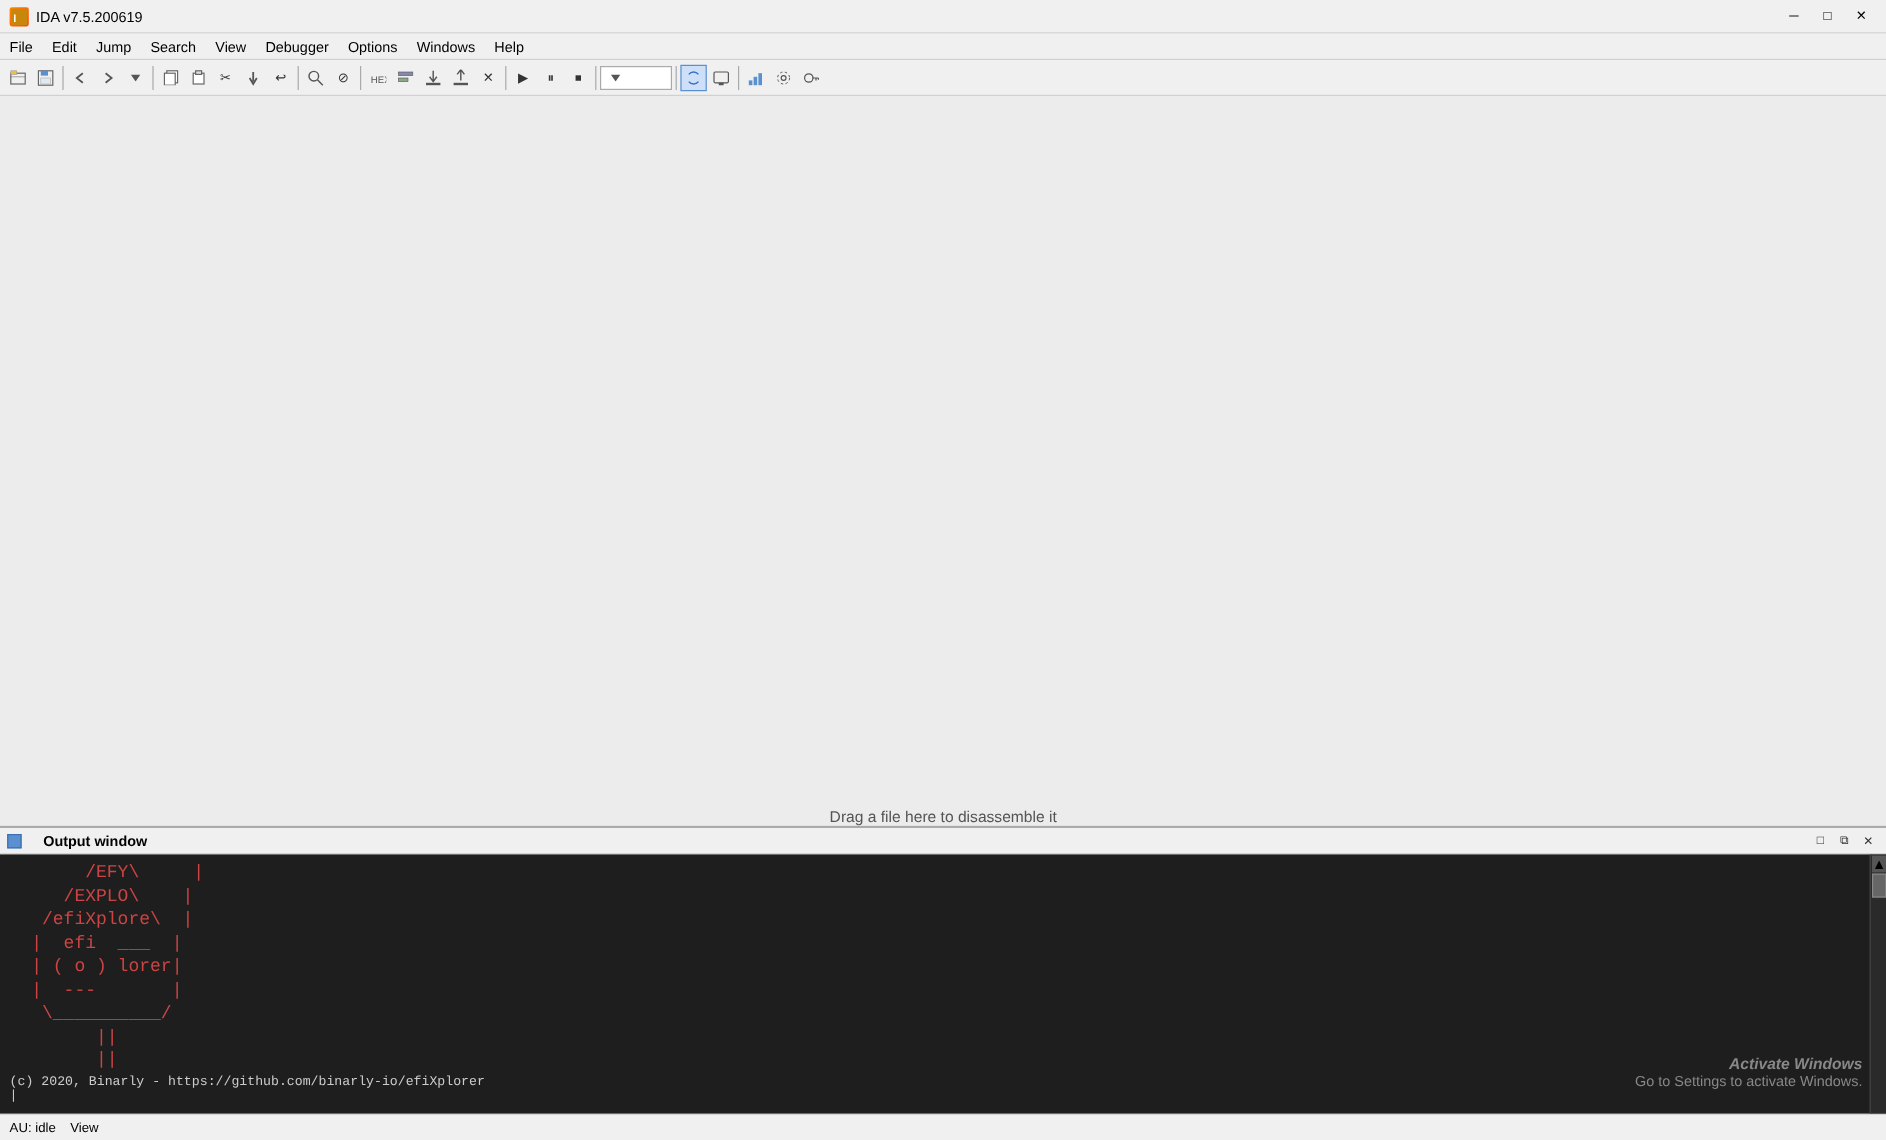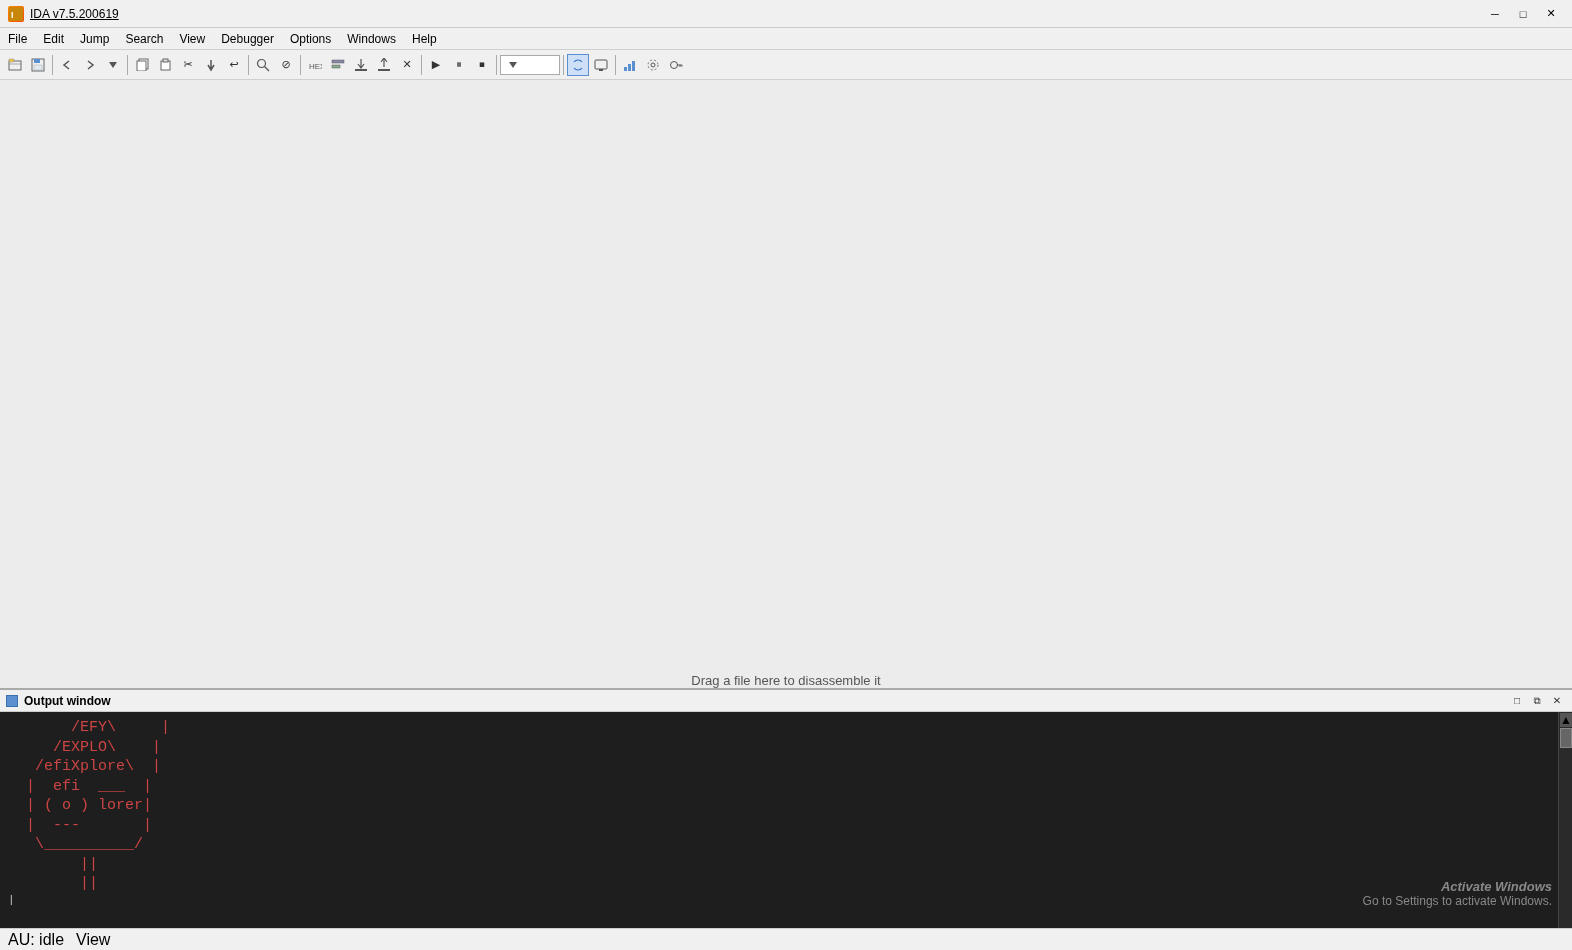--- a/index.html
+++ b/index.html
@@ -35,21 +35,20 @@
       background: linear-gradient(135deg, #ff8c00, #ff4500);
       border-radius: 2px;
       font-size: 10px;
       display: flex;
       align-items: center;
       justify-content: center;
     }
     .title-bar-text {
       font-size: 12px;
       color: #000;
-      text-decoration: underline;
     }
     .title-bar-controls {
       display: flex;
       gap: 2px;
     }
     .title-btn {
       width: 26px;
       height: 18px;
       display: flex;
       align-items: center;
@@ -151,21 +150,21 @@
       align-items: center;
       justify-content: space-between;
       background: #f0f0f0;
       border-bottom: 1px solid #ccc;
       padding: 2px 6px;
       height: 22px;
     }
     .output-header-left {
       display: flex;
       align-items: center;
-      gap: 6px;
+      gap: 18px;
     }
     .output-icon {
       width: 12px;
       height: 12px;
       background: #5a8fd0;
       border: 1px solid #3a6fb0;
     }
     .output-title {
       font-size: 12px;
       font-weight: bold;
@@ -251,21 +250,21 @@
     .status-bar {
       display: flex;
       align-items: center;
       background: #f0f0f0;
       border-top: 1px solid #ccc;
       padding: 2px 8px;
       height: 22px;
       gap: 12px;
     }
     .status-item {
-      font-size: 16px;
+      font-size: 11px;
       color: #000;
     }
   </style>
 </head>
 <body>
 
 <div class="title-bar">
   <div class="title-bar-left">
     <div class="title-bar-icon">
       <svg width="14" height="14" viewBox="0 0 14 14">
@@ -462,20 +461,21 @@
 
     <pre class="ascii-art">       /EFY\     |
      /EXPLO\    |
    /efiXplore\  |
   |  efi  ___  |
   | ( o ) lorer|
   |  ---       |
    \__________/
         ||
         ||</pre>
+    <pre class="output-text">(c) 2020, Binarly - https://github.com/binarly-io/efiXplorer</pre>
     <div class="cursor-line">|</div>
 
     <div class="activate-windows">
       <div>Activate Windows</div>
       <div>Go to Settings to activate Windows.</div>
     </div>
 
     <div style="position:absolute;right:0;top:0;width:14px;height:100%;background:#2a2a2a;border-left:1px solid #444;">
       <div style="width:12px;height:14px;background:#555;margin:1px;">▲</div>
       <div style="width:12px;height:20px;background:#666;margin:1px auto;border:1px solid #888;"></div>

